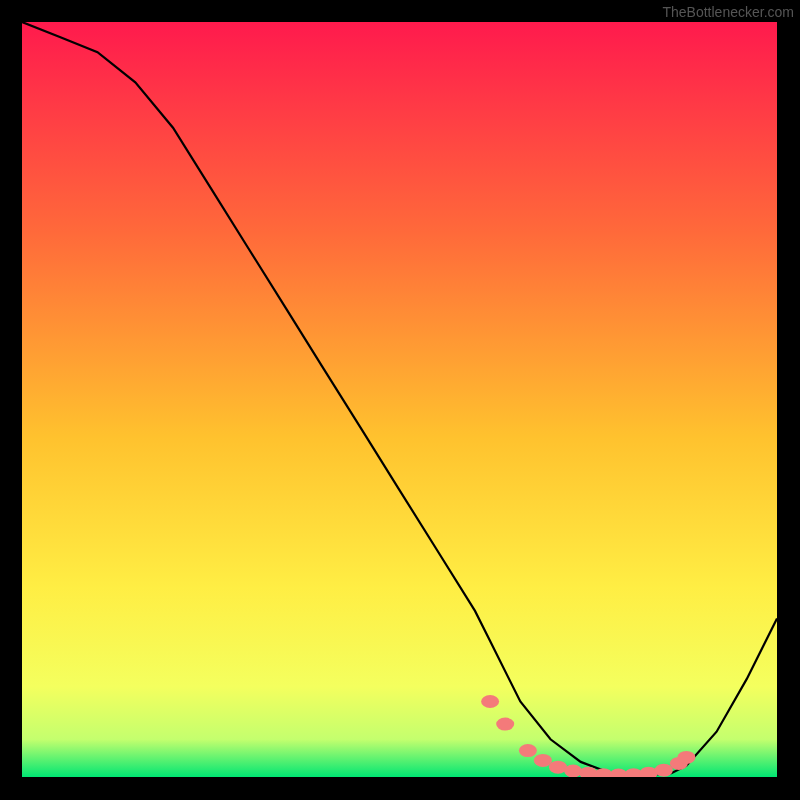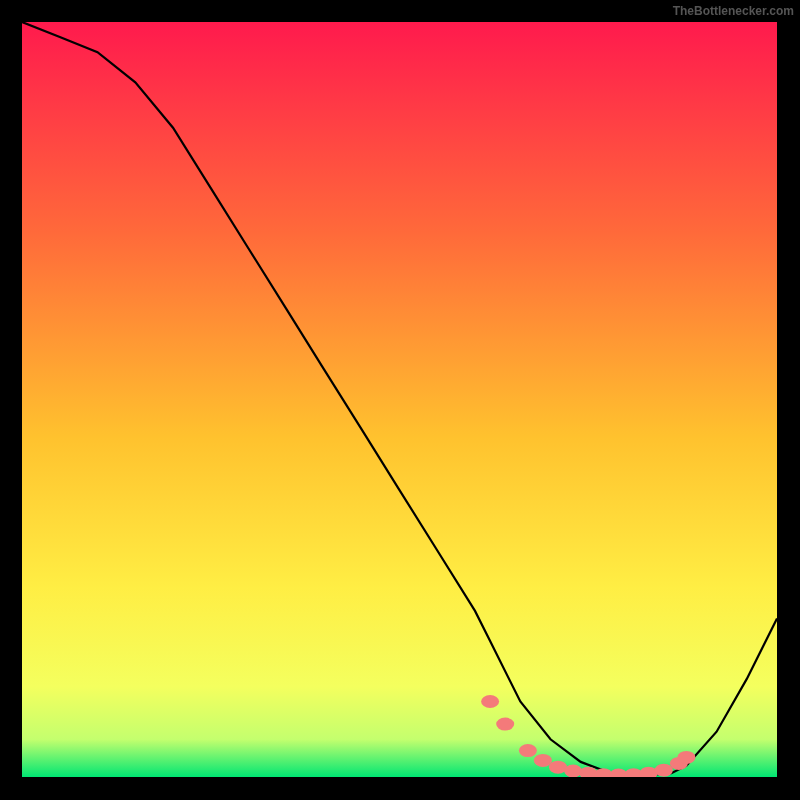--- a/index.html
+++ b/index.html
@@ -2,21 +2,21 @@
 <html><head>
 <meta charset="utf-8">
 <style>
 * { margin: 0; padding: 0; box-sizing: border-box; }
 body { width: 800px; height: 800px; background: #000; position: relative; font-family: Arial, sans-serif; }
 .container { width: 800px; height: 800px; position: relative; }
 .plot-area { position: absolute; left: 22px; top: 22px; width: 755px; height: 755px; }
 .gradient-bg { position: absolute; left: 0; top: 0; width: 100%; height: 100%; }
 .curve-svg { position: absolute; left: 0; top: 0; width: 100%; height: 100%; }
 .dots-svg { position: absolute; left: 0; top: 0; width: 100%; height: 100%; }
-.attribution { position: absolute; top: 4px; right: 6px; color: #555; font-size: 12px; font-weight: 700; }
+.attribution { position: absolute; top: 4px; right: 6px; color: #555; font-size: 14px; font-weight: 400; }
 </style>
 </head>
 <body>
 
 <div class="container">
   <div class="attribution">TheBottlenecker.com</div>
   <div class="plot-area">
     <svg class="gradient-bg" viewBox="0 0 755 755" preserveAspectRatio="none">
       <defs>
         <linearGradient id="bgg" x1="0" y1="0" x2="0" y2="1">

